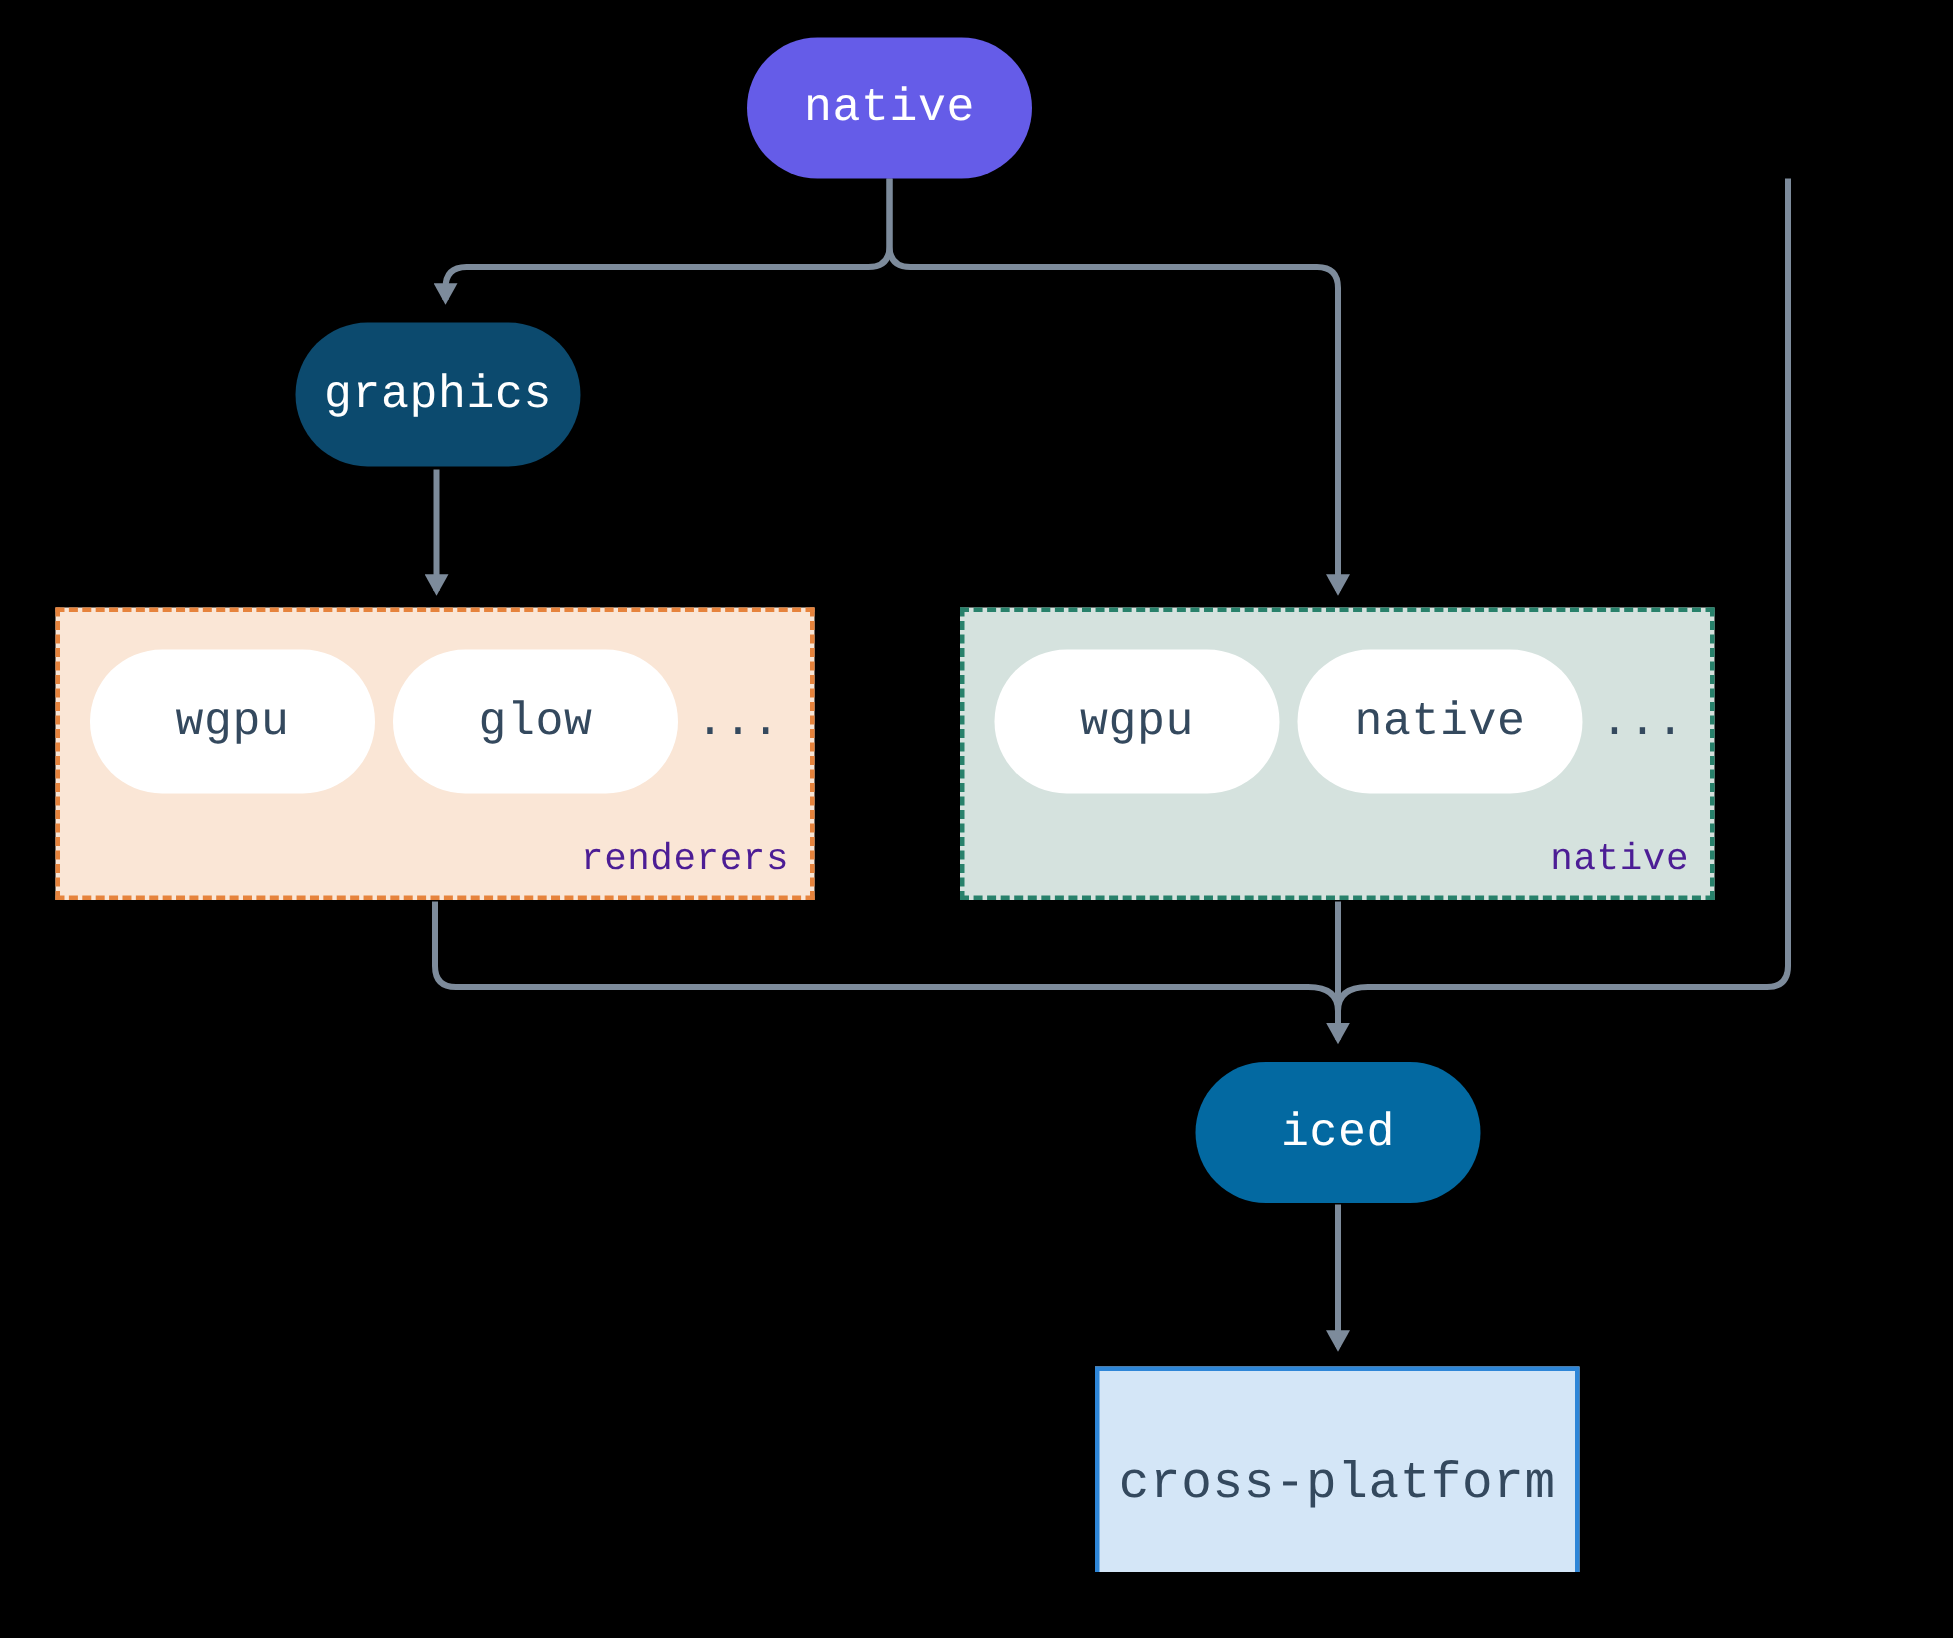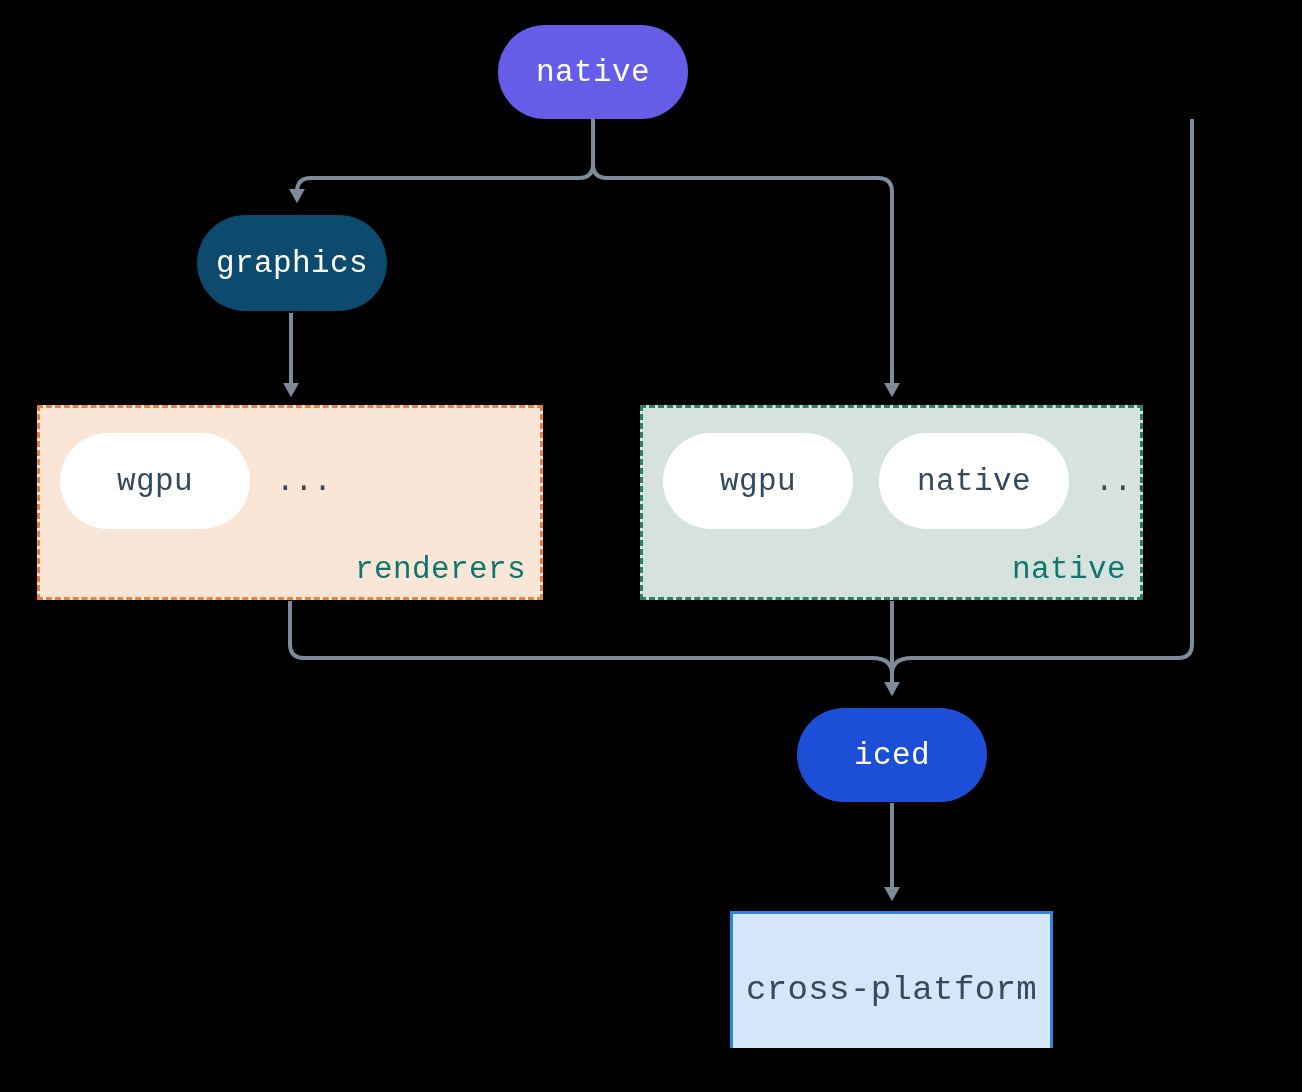--- a/index.html
+++ b/index.html
@@ -28,42 +28,42 @@
     align-items: center;
     justify-content: center;
     border-radius: 999px;
     font-size: 31px;
     letter-spacing: 0.4px;
     color: #ffffff;
   }
   .pill-native  { left: 488px;  top: 25px;  width: 190px; height: 94px; background: #655CE8; }
   .pill-web     { left: 1087px; top: 25px;  width: 190px; height: 94px; background: #655CE8; }
   .pill-graphics{ left: 187px;  top: 215px; width: 190px; height: 96px; background: #0c4a6e; }
-  .pill-iced    { left: 787px;  top: 708px; width: 190px; height: 94px; background: #1d4ed8; }
+  .pill-iced    { left: 787px;  top: 708px; width: 190px; height: 94px; background: #0369a1; }
   .group {
     position: absolute;
     box-sizing: border-box;
     border: 3px dashed;
   }
   .group-renderers {
     left: 27px; top: 405px; width: 506px; height: 195px;
     background: #FAE6D6;
     border-color: #E6833C;
   }
   .group-shells {
     left: 630px; top: 405px; width: 503px; height: 195px;
     background: #D5E2DE;
     border-color: #28816B;
   }
   .chips {
     position: absolute;
     left: 20px; top: 25px;
     display: flex;
     align-items: center;
-    gap: 26px;
+    gap: 12px;
     justify-content: flex-end;
   }
   .chip {
     width: 190px;
     height: 96px;
     border-radius: 48px;
     background: #ffffff;
     color: #34495E;
     display: flex;
     align-items: center;
@@ -74,23 +74,23 @@
   }
   .ellipsis {
     font-size: 31px;
     color: #34495E;
     margin-left: 0px;
   }
   .group-label {
     position: absolute;
     right: 14px;
     bottom: 10px;
-    font-size: 31px;
+    font-size: 25px;
     letter-spacing: 0.4px;
-    color: #0f766e;
+    color: #4c1d95;
   }
   .appbox {
     position: absolute;
     left: 720px; top: 911px;
     width: 323px; height: 157px;
     box-sizing: border-box;
     background: #D4E6F7;
     border: 3px solid #2E86D8;
     display: flex;
     flex-direction: row;
@@ -131,20 +131,23 @@
 
   <div class="pill pill-graphics">
     <span>graphics</span>
   </div>
 
   <div class="group group-renderers">
     <div class="chips">
       <div class="chip">
         <span>wgpu</span>
       </div>
+      <div class="chip">
+        <span>glow</span>
+      </div>
       <span class="ellipsis">...</span>
     </div>
     <span class="group-label">renderers</span>
   </div>
 
   <div class="group group-shells">
     <div class="chips">
       <div class="chip">
         <span>wgpu</span>
       </div>

